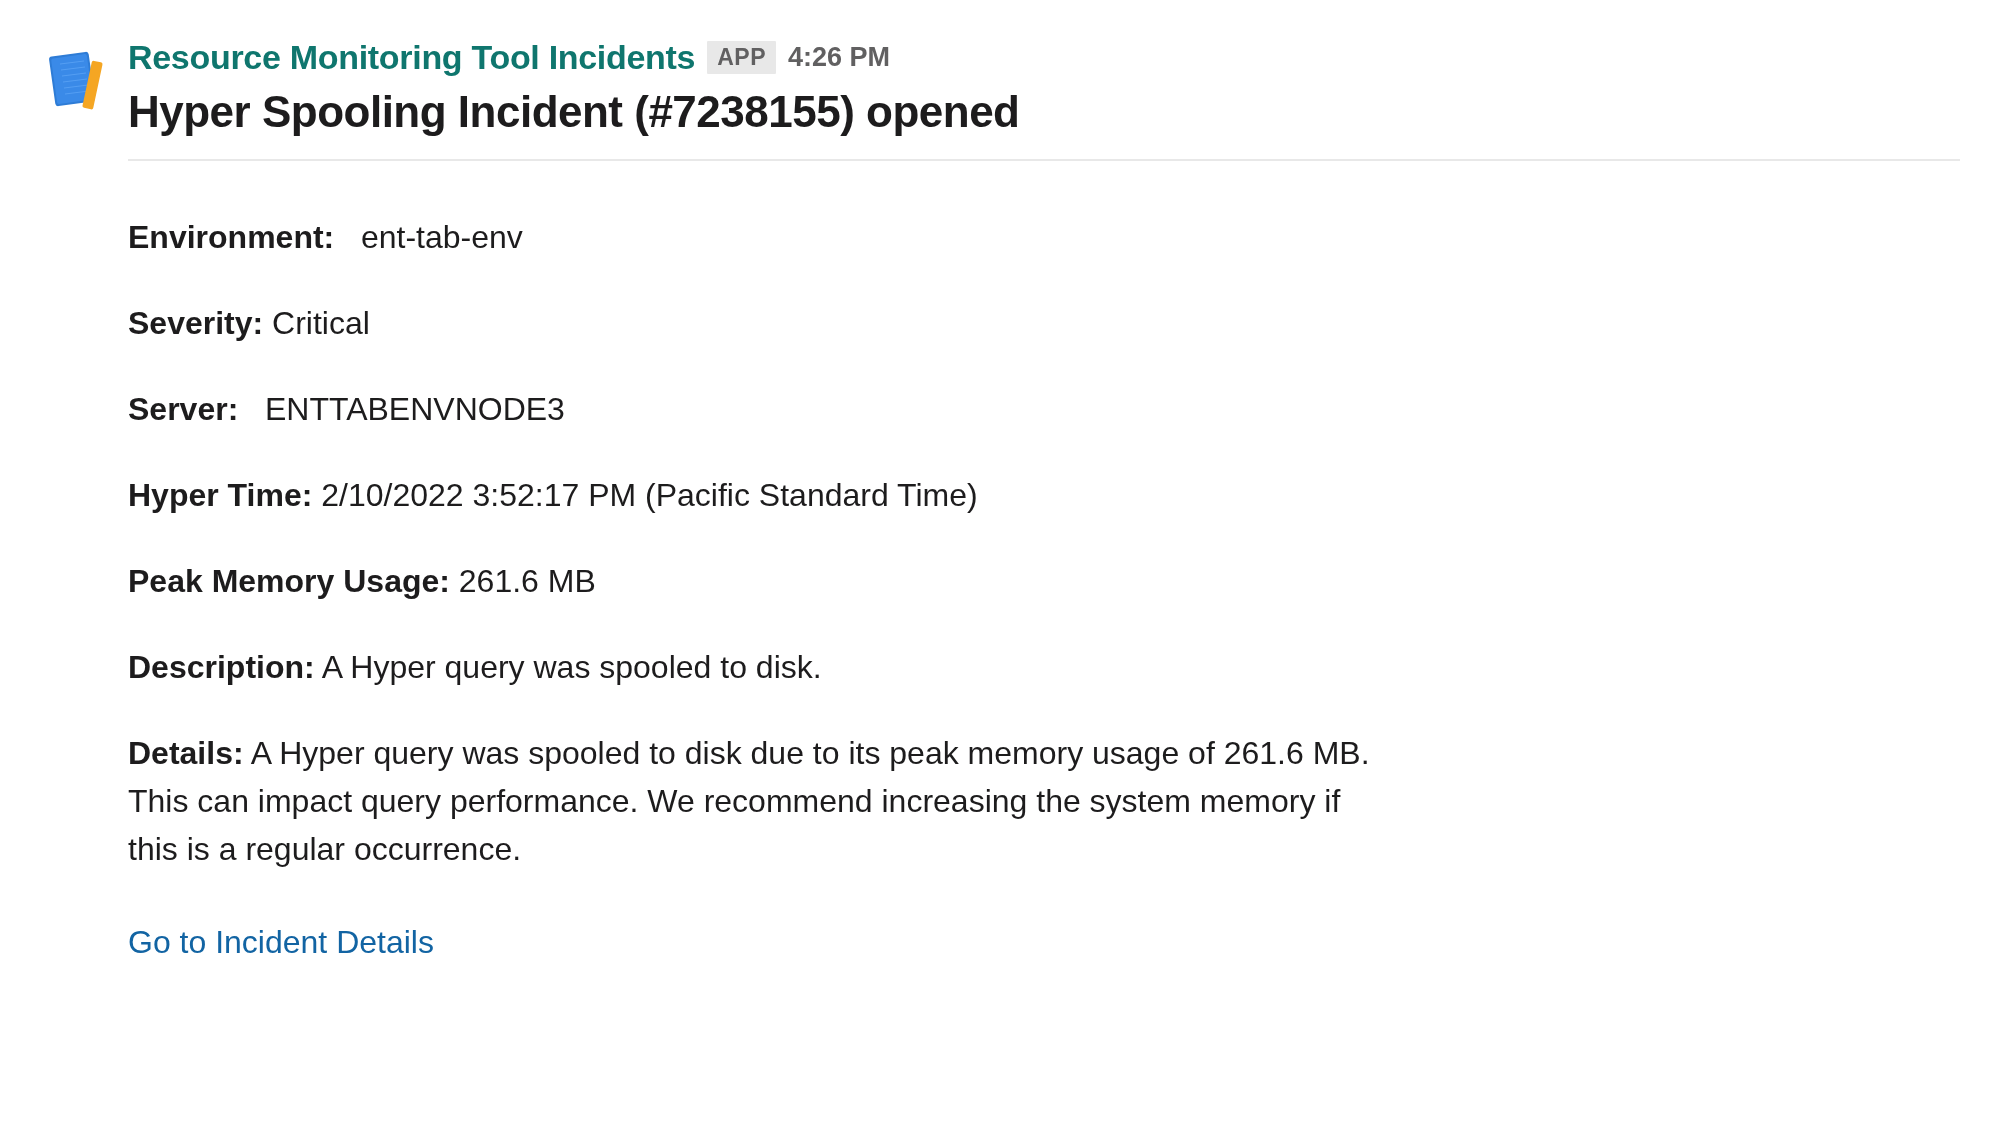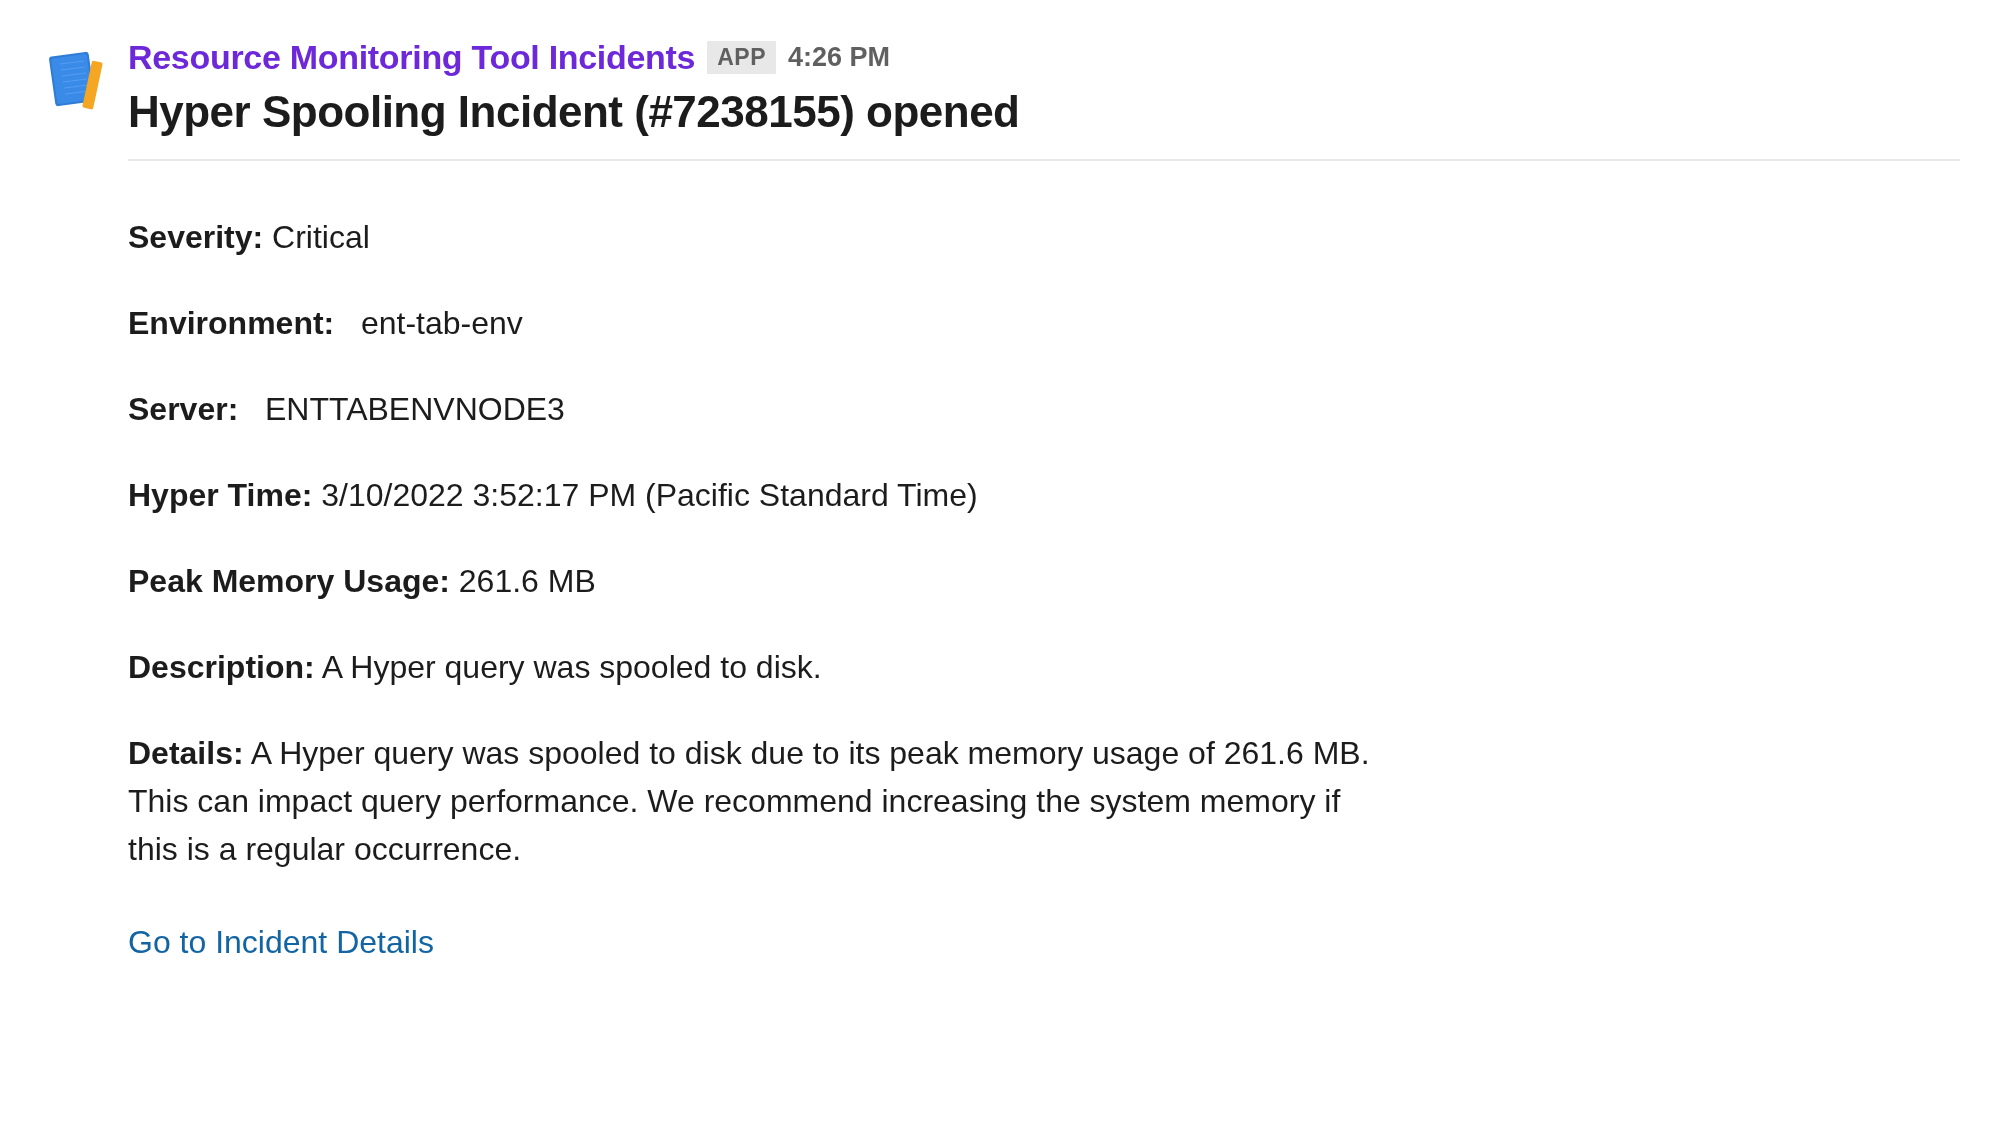--- a/index.html
+++ b/index.html
@@ -35,21 +35,21 @@
     }
     .header-row {
       display: flex;
       align-items: center;
       gap: 12px;
       margin-bottom: 10px;
     }
     .app-name {
       font-size: 34px;
       font-weight: 900;
-      color: #6d28d9;
+      color: #0f766e;
       letter-spacing: -0.3px;
     }
     .app-badge {
       background: #e8e8e8;
       color: #616061;
       font-size: 23px;
       font-weight: 600;
       padding: 3px 10px;
       border-radius: 1px;
       letter-spacing: 0.5px;
@@ -120,39 +120,39 @@
       <span class="app-name">Resource Monitoring Tool Incidents</span>
       <span class="app-badge">APP</span>
       <span class="timestamp">4:26 PM</span>
     </div>
 
     <div class="incident-title">Hyper Spooling Incident (#7238155) opened</div>
 
     <hr class="divider">
 
     <div class="field-block">
-      <span class="field-label">Severity:</span>
-      <span class="field-value">Critical</span>
+      <span class="field-label">Environment:</span>
+      <span>&nbsp;</span>
+      <span class="field-value">ent-tab-env</span>
     </div>
 
     <div class="field-block">
-      <span class="field-label">Environment:</span>
-      <span>&nbsp;</span>
-      <span class="field-value">ent-tab-env</span>
+      <span class="field-label">Severity:</span>
+      <span class="field-value">Critical</span>
     </div>
 
     <div class="field-block">
       <span class="field-label">Server:</span>
       <span>&nbsp;</span>
       <span class="field-value">ENTTABENVNODE3</span>
     </div>
 
     <div class="field-block">
       <span class="field-label">Hyper Time:</span>
-      <span class="field-value">3/10/2022 3:52:17 PM (Pacific Standard Time)</span>
+      <span class="field-value">2/10/2022 3:52:17 PM (Pacific Standard Time)</span>
     </div>
 
     <div class="field-block">
       <span class="field-label">Peak Memory Usage:</span>
       <span class="field-value">261.6 MB</span>
     </div>
 
     <div class="field-block">
       <span class="field-label">Description:</span>
       <span class="field-value">A Hyper query was spooled to disk.</span>

